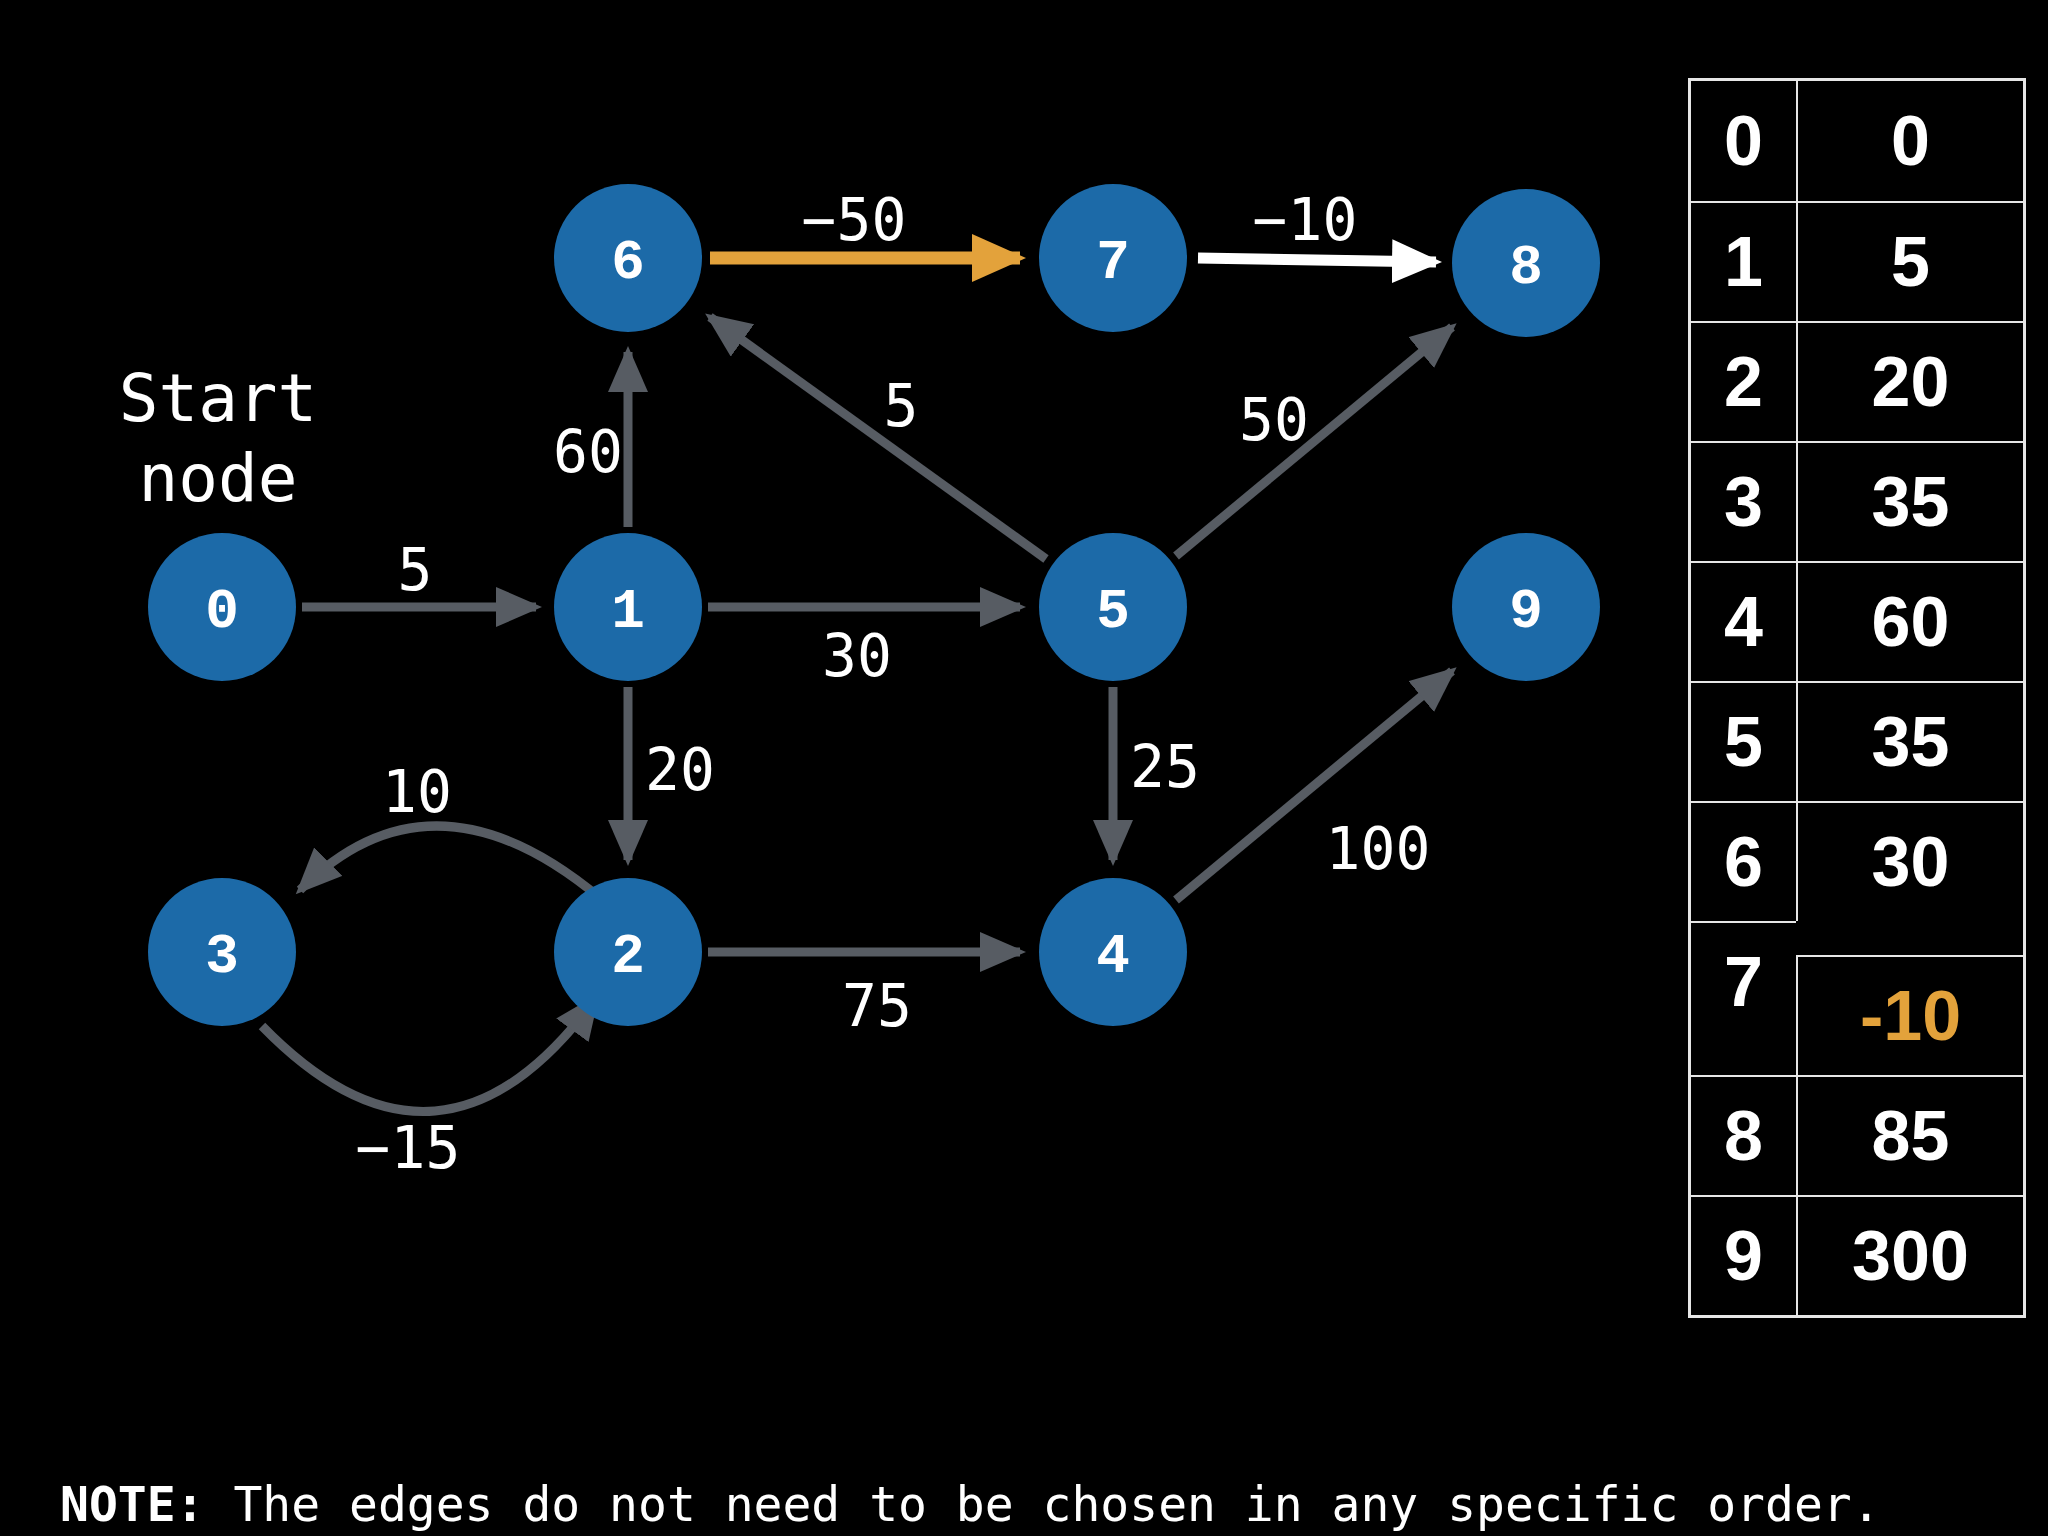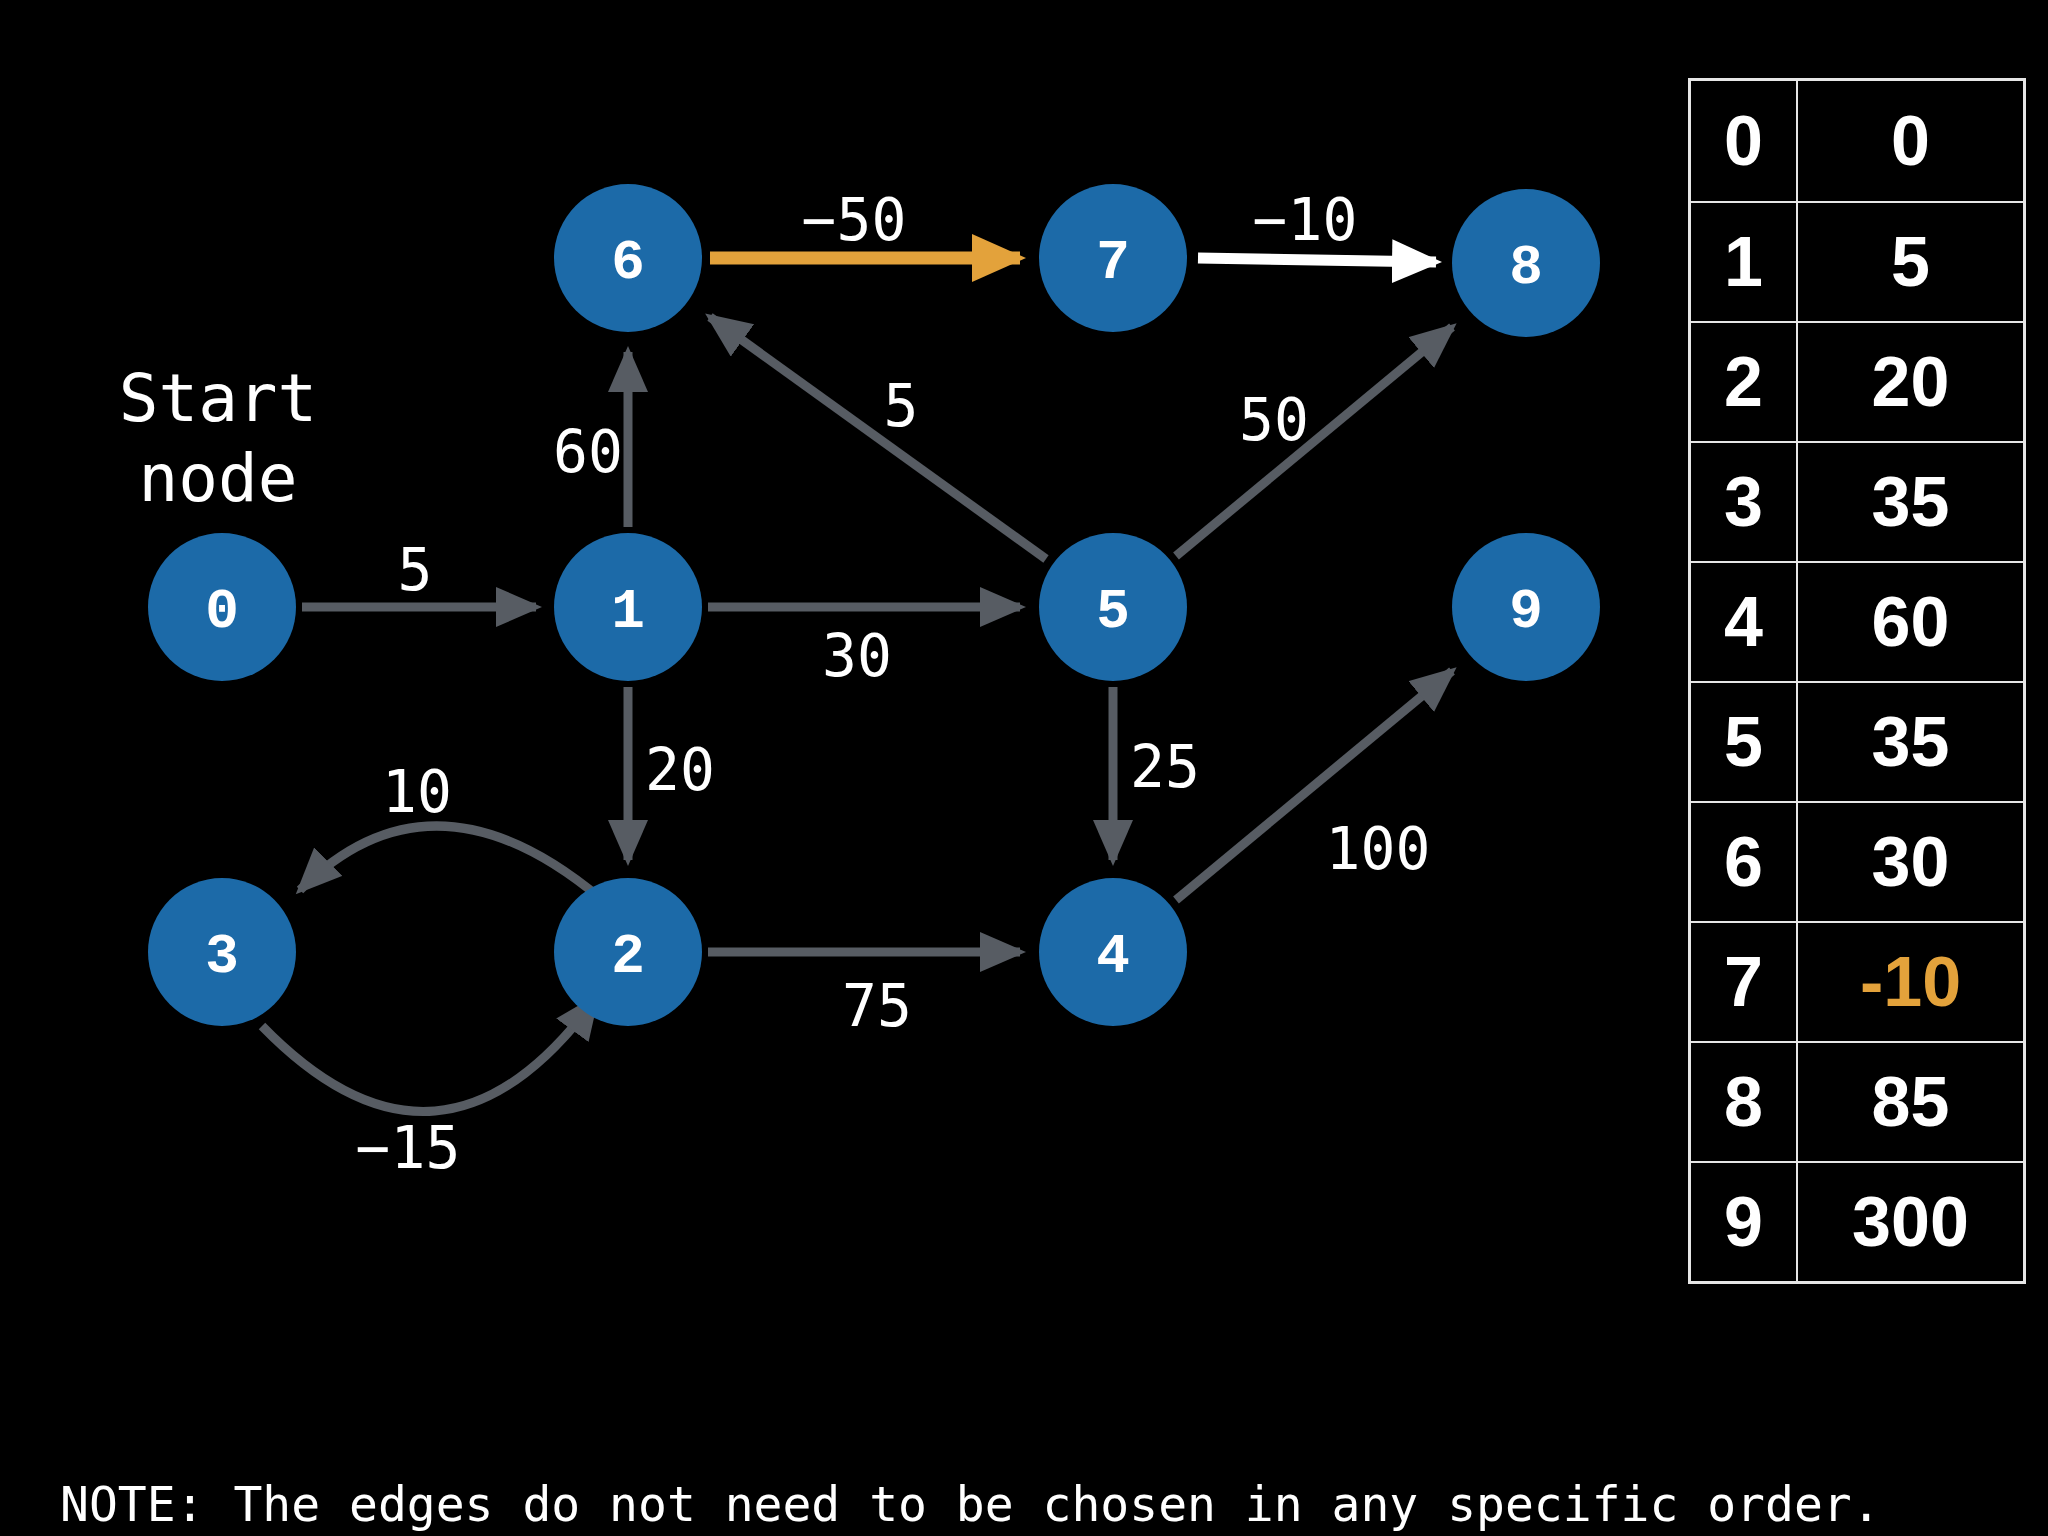--- a/index.html
+++ b/index.html
@@ -9,24 +9,24 @@
   .elabel{font-family:"DejaVu Sans Mono",monospace;font-size:58px;fill:#fff;}
   .nlabel{font-family:"Liberation Mono",monospace;font-weight:bold;font-size:56px;fill:#fff;}
   .start-label{font-family:"DejaVu Sans Mono",monospace;font-size:66px;fill:#fff;}
   #dtable{position:absolute;left:1688px;top:78px;display:grid;
           grid-template-columns:105px 227px;border:3px solid var(--line,#e6e6e6);}
   .cell{height:120px;display:flex;align-items:center;justify-content:center;
         font-family:"Liberation Sans",sans-serif;font-weight:bold;font-size:70px;
         color:#fff;box-sizing:border-box;}
   .cell.topline{border-top:2px solid var(--line,#e6e6e6);}
   .cell.vcell{border-left:2px solid var(--line,#e6e6e6);}
-  .cell.hl{color:var(--hl,#e3a23b);}
+  .cell.hl{color:var(--hl,#e3a23b);margin-top:34px;}
   #note{position:absolute;left:60px;top:1476px;font-size:48px;color:#fff;white-space:pre;
         font-family:"DejaVu Sans Mono",monospace;}
-  #note .b{font-weight:normal;}
+  #note .b{font-weight:bold;}
 </style>
 </head>
 <body>
 
 <div id="stage">
   <svg id="graph-svg" viewBox="0 0 2048 1536" xmlns="http://www.w3.org/2000/svg">
       <defs>
         <marker id="arr-gray" markerUnits="userSpaceOnUse" markerWidth="52" markerHeight="44" refX="40" refY="20" orient="auto">
           <path d="M0 0 L46 20 L0 40 Z" fill="#575c63"></path>
         </marker>

